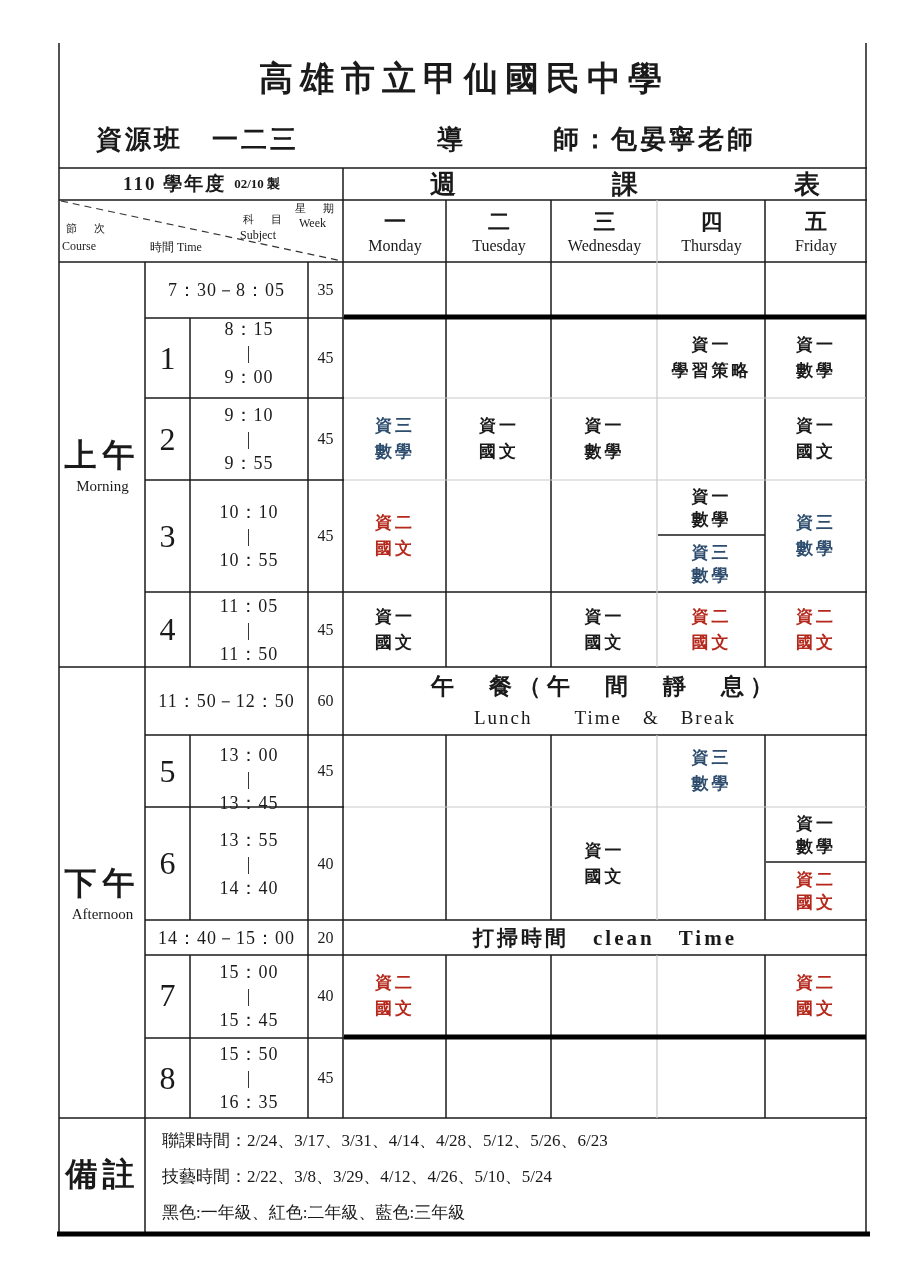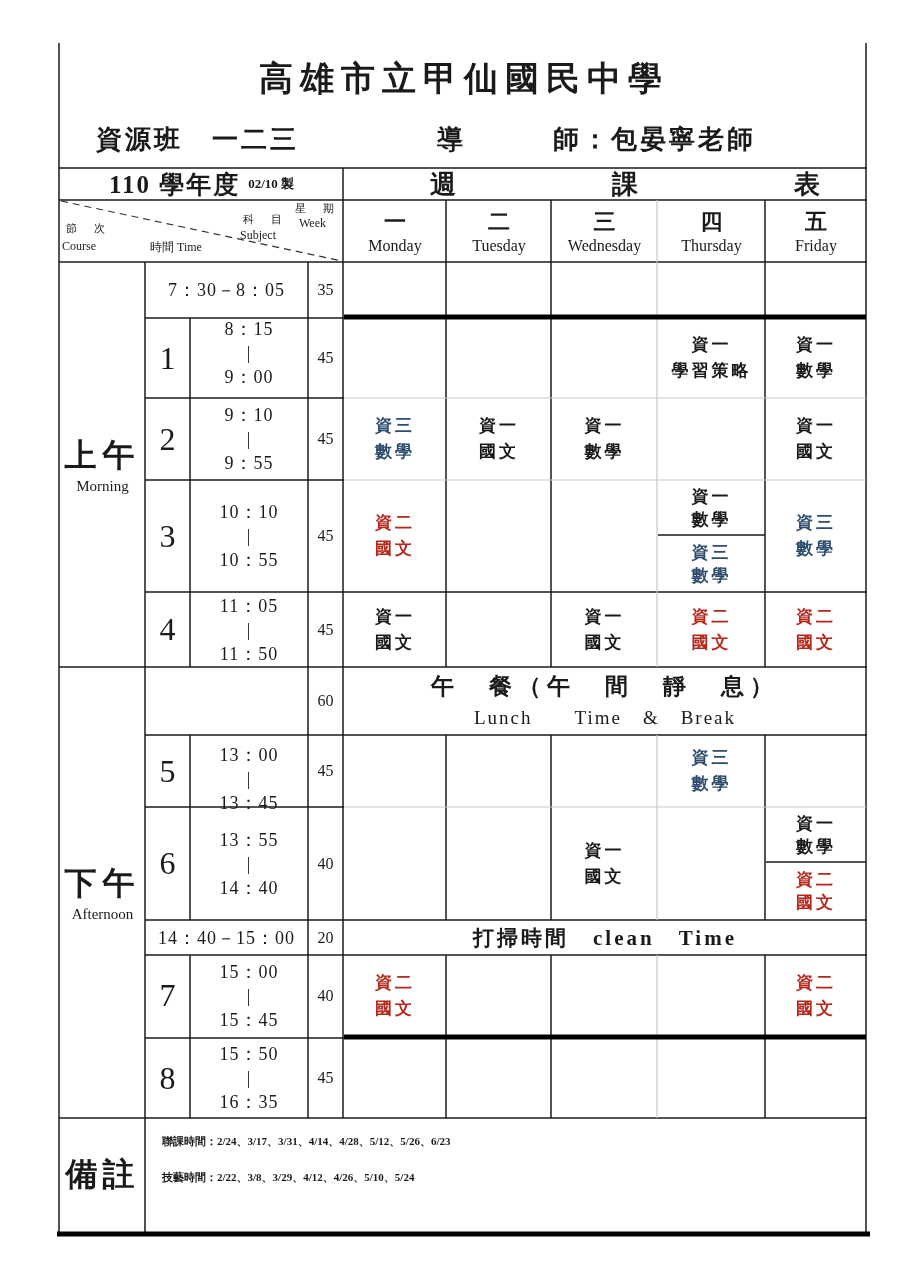--- a/index.html
+++ b/index.html
@@ -3,39 +3,39 @@
 <meta charset="utf-8">
 <style>
   html,body{margin:0;padding:0;background:#ffffff;}
   #page{position:relative;width:904px;height:1280px;background:#ffffff;
         font-family:"Liberation Serif","DejaVu Serif",serif;color:#1a1a1a;overflow:hidden;}
   .abs{position:absolute;}
   .ctr{display:flex;flex-direction:column;align-items:center;justify-content:center;text-align:center;}
   .row{display:flex;flex-direction:row;align-items:center;}
   .title{font-size:34px;font-weight:bold;letter-spacing:7px;}
   .subhead{font-size:26px;font-weight:bold;letter-spacing:3px;}
-  .yearlbl{font-size:25px;font-weight:bold;letter-spacing:2px;}
+  .yearlbl{font-size:19px;font-weight:bold;letter-spacing:2px;}
   .madelbl{font-size:13px;font-weight:bold;margin-left:8px;}
   .wkchar{font-size:26px;font-weight:bold;}
   .dayzh{font-size:22px;font-weight:bold;}
   .dayen{font-size:16px;}
   .corner-zh{font-size:11px;letter-spacing:3px;}
   .corner-en{font-size:12px;}
   .sideszh{font-size:32px;font-weight:bold;letter-spacing:6px;}
   .sidesen{font-size:15px;}
   .pno{font-size:32px;}
   .time{font-size:18px;letter-spacing:1px;line-height:24px;}
   .time1{font-size:18px;letter-spacing:1px;}
   .mins{font-size:16px;}
   .cell{font-size:17px;font-weight:bold;letter-spacing:3px;line-height:26px;}
   .cell-sm{font-size:17px;font-weight:bold;letter-spacing:3px;line-height:23px;}
   .lunchzh{font-size:23px;font-weight:bold;letter-spacing:6px;}
   .lunchen{font-size:19px;letter-spacing:2px;margin-top:3px;}
   .cleanlbl{font-size:21px;font-weight:bold;letter-spacing:3px;}
-  .noteline{font-size:11px;font-weight:bold;line-height:36px;white-space:nowrap;}
+  .noteline{font-size:17px;font-weight:normal;line-height:36px;white-space:nowrap;}
   .bz{font-size:32px;font-weight:bold;letter-spacing:5px;}
 </style>
 </head>
 <body>
 
 <div id="page">
 
   <svg class="abs" style="left:0;top:0;" width="904" height="1280">
 
     <line x1="59" y1="43" x2="59" y2="1234" stroke="#1a1a1a" stroke-width="1.5"></line>
@@ -171,20 +171,21 @@
   <div class="abs ctr mins" style="left:308px;top:481px;width:35px;height:110px;">45</div>
 
   <div class="abs ctr pno" style="left:145px;top:593px;width:45px;height:73px;">4</div>
   <div class="abs ctr time" style="left:190px;top:593px;width:118px;height:73px;border-radius:8px;">
     <span>11：05</span>
     <span>|</span>
     <span>11：50</span>
   </div>
   <div class="abs ctr mins" style="left:308px;top:593px;width:35px;height:73px;">45</div>
 
+  <div class="abs ctr time1" style="left:145px;top:667px;width:163px;height:68px;">11：50－12：50</div>
   <div class="abs ctr mins" style="left:308px;top:667px;width:35px;height:68px;">60</div>
   <div class="abs ctr" style="left:344px;top:667px;width:522px;height:68px;">
     <span class="lunchzh">午　餐（午　間　靜　息）</span>
     <span class="lunchen">Lunch　　Time　&amp;　Break</span>
   </div>
 
   <div class="abs ctr pno" style="left:145px;top:736px;width:45px;height:70px;">5</div>
   <div class="abs ctr time" style="left:190px;top:736px;width:118px;height:86px;">
     <span>13：00</span>
     <span>|</span>
@@ -303,15 +304,16 @@
     <span>國文</span>
   </div>
   <div class="abs ctr cell" style="left: 766px; top: 956px; width: 100px; height: 79px; color: rgb(181, 41, 29);">
     <span>資二</span>
     <span>國文</span>
   </div>
 
   <div class="abs" style="left:162px;top:1123px;width:700px;height:106px;">
     <div class="noteline">聯課時間：2/24、3/17、3/31、4/14、4/28、5/12、5/26、6/23</div>
     <div class="noteline">技藝時間：2/22、3/8、3/29、4/12、4/26、5/10、5/24</div>
+    <div class="noteline">黑色:一年級、紅色:二年級、藍色:三年級</div>
   </div>
 
 </div>
 
 </body></html>

